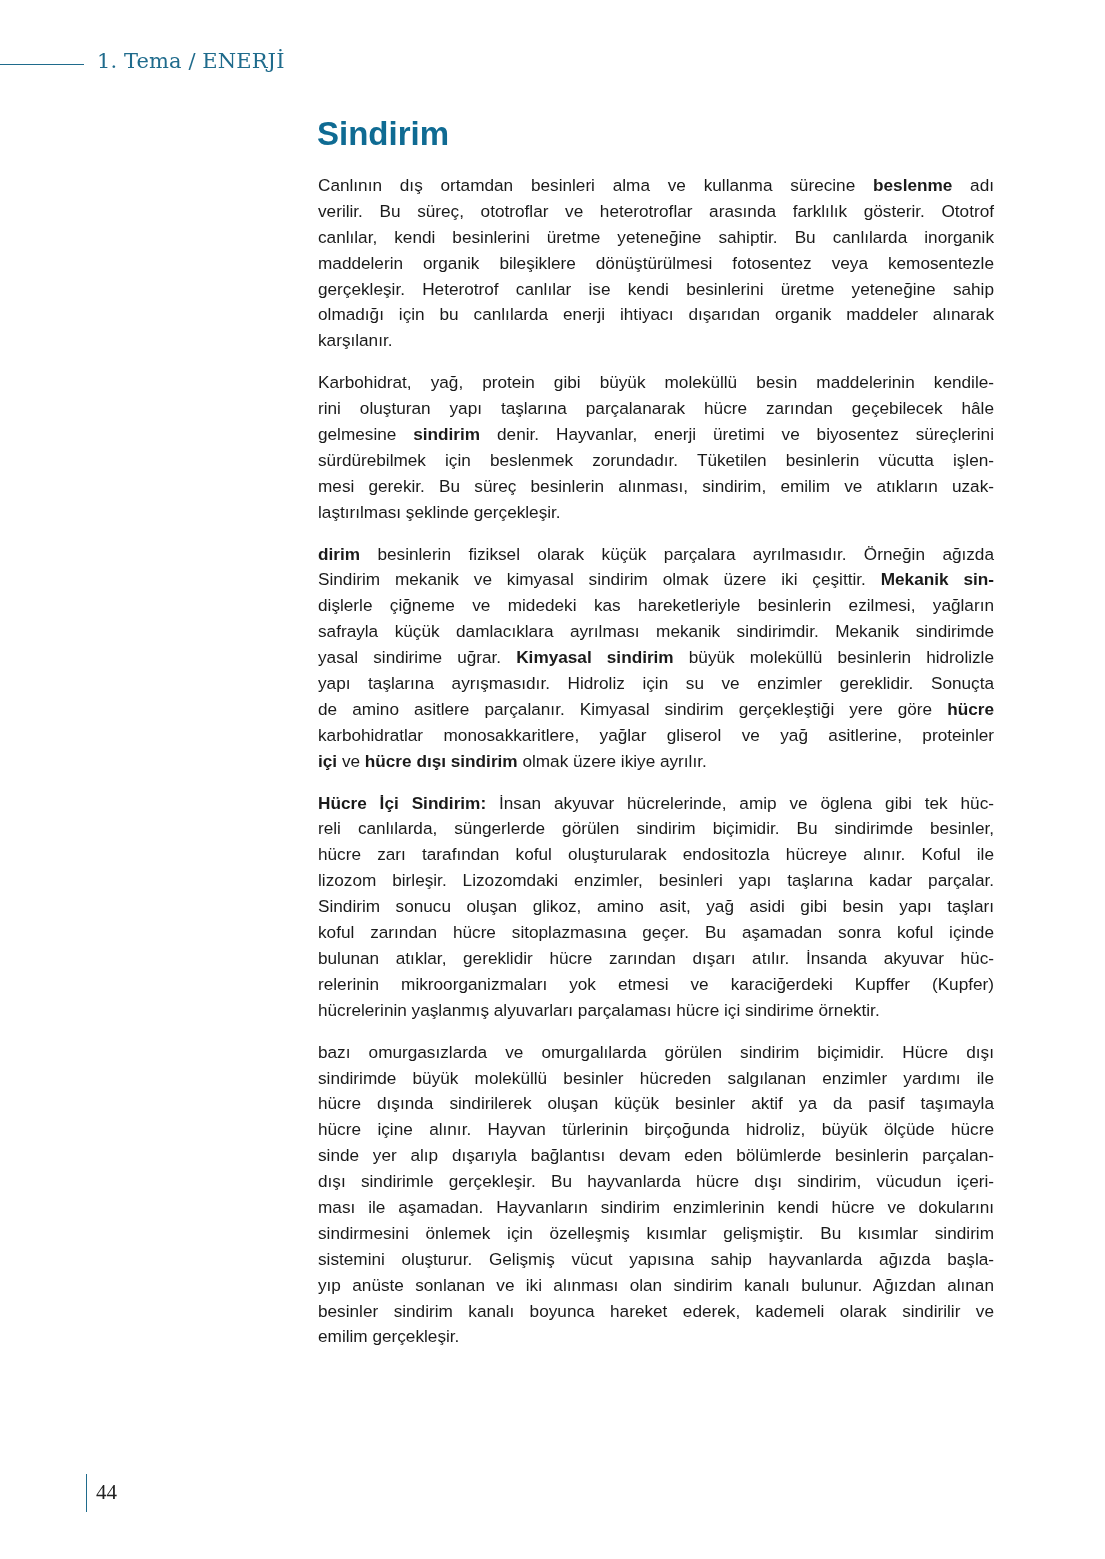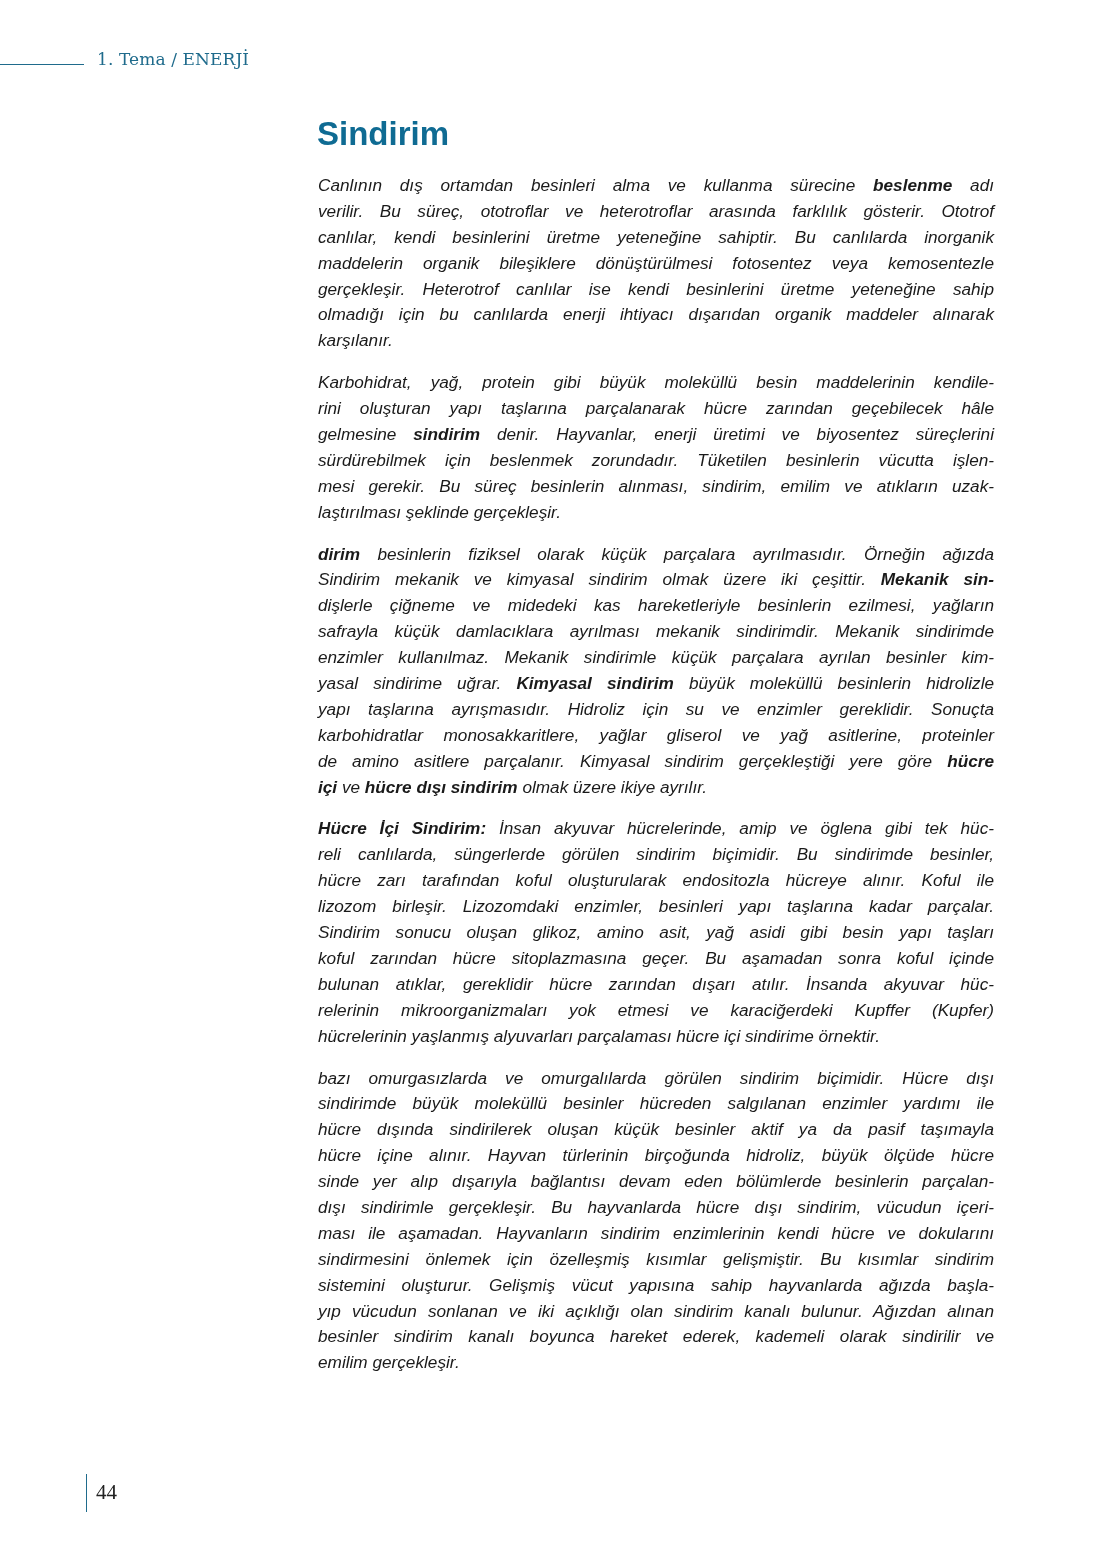--- a/index.html
+++ b/index.html
@@ -1,21 +1,21 @@
 <!DOCTYPE html>
 <html><head>
 <meta charset="utf-8">
 <style>
   html, body { margin: 0; padding: 0; background: #ffffff; }
   body { width: 1105px; height: 1559px; position: relative; overflow: hidden; }
   .header-rule { position: absolute; left: 0; top: 64px; width: 84px; height: 1px; background: #1f6b8c; }
-  .header-text { position: absolute; left: 97px; top: 49px; font-family: "DejaVu Serif", serif; font-size: 17px; color: #1f6b8c; letter-spacing: 0.1px; white-space: nowrap; text-align: center; }
+  .header-text { position: absolute; left: 97px; top: 49px; font-family: "DejaVu Serif", serif; font-size: 21px; color: #1f6b8c; letter-spacing: 0.1px; white-space: nowrap; text-align: center; }
   .title { position: absolute; left: 317px; top: 115px; font-family: "Liberation Sans", sans-serif; font-weight: bold; font-size: 33px; color: #0f6b93; margin: 0; }
   .body { position: absolute; left: 318px; top: 173px; width: 676px; font-family: "Liberation Sans", sans-serif; font-size: 17.2px; color: #1a1a1a; }
-  .para { margin: 0 0 16px 0; font-style: italic; }
+  .para { margin: 0 0 16px 0; }
   .line { display: block; height: 25.9px; line-height: 25.9px; white-space: nowrap; text-align: justify; text-align-last: justify; }
   .line.last { text-align-last: left; }
   .line b { font-weight: bold; }
   .footer-rule { position: absolute; left: 86px; top: 1474px; width: 1px; height: 38px; background: #1f6b8c; }
   .page-num { position: absolute; left: 96px; top: 1480px; font-family: Liberation Serif, serif; font-size: 21px; color: #222; }
 </style>
 </head>
 <body>
 
 <div class="header-rule"></div>
@@ -39,25 +39,24 @@
       <span class="line"><span>gelmesine </span><b>sindirim</b><span> denir. Hayvanlar, enerji üretimi ve biyosentez süreçlerini</span></span>
       <span class="line"><span>sürdürebilmek için beslenmek zorundadır. Tüketilen besinlerin vücutta işlen-</span></span>
       <span class="line"><span>mesi gerekir. Bu süreç besinlerin alınması, sindirim, emilim ve atıkların uzak-</span></span>
       <span class="line last"><span>laştırılması şeklinde gerçekleşir.</span></span>
     </p>
     <p class="para">
       <span class="line"><b>dirim</b><span> besinlerin fiziksel olarak küçük parçalara ayrılmasıdır. Örneğin ağızda</span></span>
       <span class="line"><span>Sindirim mekanik ve kimyasal sindirim olmak üzere iki çeşittir. </span><b>Mekanik sin-</b></span>
       <span class="line"><span>dişlerle çiğneme ve midedeki kas hareketleriyle besinlerin ezilmesi, yağların</span></span>
       <span class="line"><span>safrayla küçük damlacıklara ayrılması mekanik sindirimdir. Mekanik sindirimde</span></span>
-      <span class="line"><span>enzimler kullanılmaz. Mekanik sindirimle küçük parçalara ayrılan besinler kim-</span></span>
       <span class="line"><span>yasal sindirime uğrar. </span><b>Kimyasal sindirim</b><span> büyük moleküllü besinlerin hidrolizle</span></span>
       <span class="line"><span>yapı taşlarına ayrışmasıdır. Hidroliz için su ve enzimler gereklidir. Sonuçta</span></span>
+      <span class="line"><span>de amino asitlere parçalanır. Kimyasal sindirim gerçekleştiği yere göre </span><b>hücre</b></span>
       <span class="line"><span>karbohidratlar monosakkaritlere, yağlar gliserol ve yağ asitlerine, proteinler</span></span>
-      <span class="line"><span>de amino asitlere parçalanır. Kimyasal sindirim gerçekleştiği yere göre </span><b>hücre</b></span>
       <span class="line last"><b>içi</b><span> ve </span><b>hücre dışı sindirim</b><span> olmak üzere ikiye ayrılır.</span></span>
     </p>
     <p class="para">
       <span class="line"><b>Hücre İçi Sindirim:</b><span> İnsan akyuvar hücrelerinde, amip ve öglena gibi tek hüc-</span></span>
       <span class="line"><span>reli canlılarda, süngerlerde görülen sindirim biçimidir. Bu sindirimde besinler,</span></span>
       <span class="line"><span>hücre zarı tarafından koful oluşturularak endositozla hücreye alınır. Koful ile</span></span>
       <span class="line"><span>lizozom birleşir. Lizozomdaki enzimler, besinleri yapı taşlarına kadar parçalar.</span></span>
       <span class="line"><span>Sindirim sonucu oluşan glikoz, amino asit, yağ asidi gibi besin yapı taşları</span></span>
       <span class="line"><span>koful zarından hücre sitoplazmasına geçer. Bu aşamadan sonra koful içinde</span></span>
       <span class="line"><span>bulunan atıklar, gereklidir hücre zarından dışarı atılır. İnsanda akyuvar hüc-</span></span>
@@ -67,20 +66,20 @@
     <p class="para">
       <span class="line"><span>bazı omurgasızlarda ve omurgalılarda görülen sindirim biçimidir. Hücre dışı</span></span>
       <span class="line"><span>sindirimde büyük moleküllü besinler hücreden salgılanan enzimler yardımı ile</span></span>
       <span class="line"><span>hücre dışında sindirilerek oluşan küçük besinler aktif ya da pasif taşımayla</span></span>
       <span class="line"><span>hücre içine alınır. Hayvan türlerinin birçoğunda hidroliz, büyük ölçüde hücre</span></span>
       <span class="line"><span>sinde yer alıp dışarıyla bağlantısı devam eden bölümlerde besinlerin parçalan-</span></span>
       <span class="line"><span>dışı sindirimle gerçekleşir. Bu hayvanlarda hücre dışı sindirim, vücudun içeri-</span></span>
       <span class="line"><span>ması ile aşamadan. Hayvanların sindirim enzimlerinin kendi hücre ve dokularını</span></span>
       <span class="line"><span>sindirmesini önlemek için özelleşmiş kısımlar gelişmiştir. Bu kısımlar sindirim</span></span>
       <span class="line"><span>sistemini oluşturur. Gelişmiş vücut yapısına sahip hayvanlarda ağızda başla-</span></span>
-      <span class="line"><span>yıp vücudun sonlanan ve iki açıklığı olan sindirim kanalı bulunur. Ağızdan alınan</span></span>
+      <span class="line"><span>yıp anüste sonlanan ve iki alınması olan sindirim kanalı bulunur. Ağızdan alınan</span></span>
       <span class="line"><span>besinler sindirim kanalı boyunca hareket ederek, kademeli olarak sindirilir ve</span></span>
       <span class="line last"><span>emilim gerçekleşir.</span></span>
     </p>
   </div>
 
 <div class="footer-rule"></div>
 <div class="page-num">44</div>
 
 </body></html>

